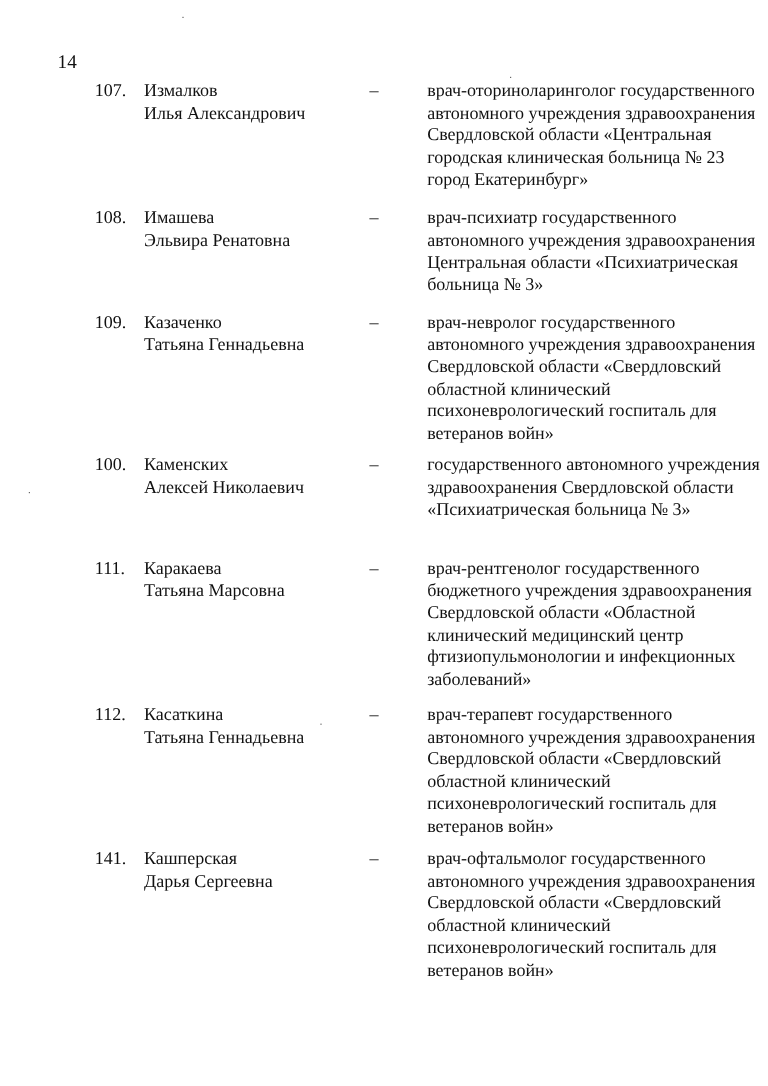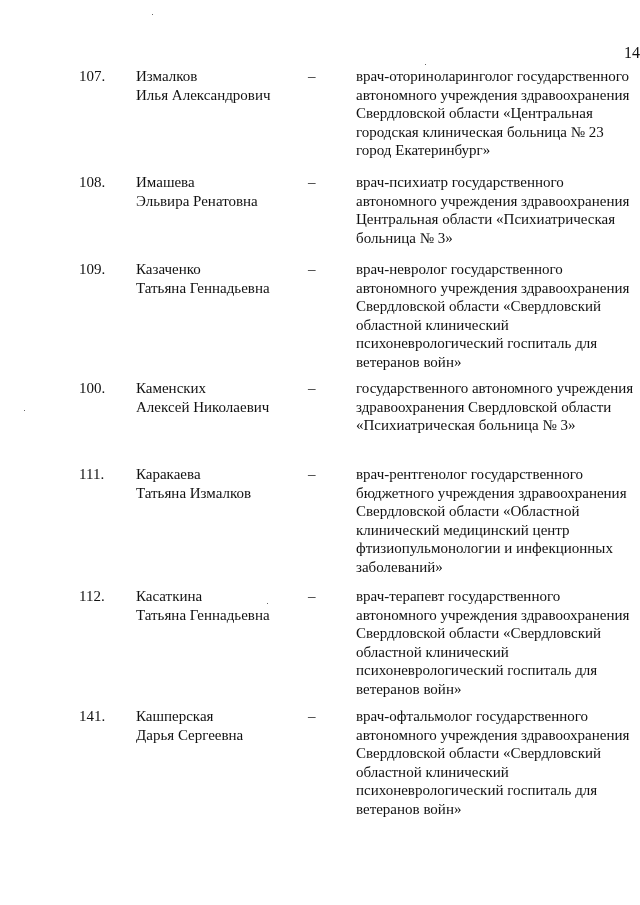--- a/index.html
+++ b/index.html
@@ -1,24 +1,24 @@
 <!DOCTYPE html>
 <html><head>
 <meta charset="utf-8">
 <style>
   html, body { margin: 0; padding: 0; background: #ffffff; }
   body { width: 640px; height: 905px; position: relative; overflow: hidden;
          font-family: "Liberation Serif", "DejaVu Serif", serif; color: #111; }
-  .page-number { position: absolute; top: 43px; left: 0; width: 640px; text-align: right;
-                 font-size: 16px; line-height: 20px; padding-left: 28px; box-sizing: border-box; }
+  .page-number { position: absolute; top: 43px; left: 0; width: 640px; text-align: left;
+                 font-size: 16px; line-height: 20px; padding-left: 48px; box-sizing: border-box; }
   .speck { position: absolute; width: 1px; height: 1px; background: #666; }
   .entries { position: absolute; top: 67px; left: 0; width: 640px; }
   .entry { position: absolute; left: 0; width: 640px; font-size: 15px; line-height: 18.5px; }
   .num { position: absolute; left: 79px; top: 0; }
-  .name { position: absolute; left: 136px; top: 0; }
+  .name { position: absolute; left: 120px; top: 0; }
   .name div { white-space: nowrap; }
   .dash { position: absolute; left: 308px; top: 0; }
   .desc { position: absolute; left: 324px; top: 0; width: 300px; margin-left: 32px; }
   .desc div { white-space: nowrap; }
 </style>
 </head>
 <body>
 
 <div class="speck" style="left:152px;top:14px;"></div>
 <div class="speck" style="left:425px;top:64px;"></div>
@@ -83,21 +83,21 @@
       <div class="desc">
         <div>государственного автономного учреждения</div>
         <div>здравоохранения Свердловской области</div>
         <div>«Психиатрическая больница № 3»</div>
       </div>
     </div>
   <div class="entry" style="top:398px;">
       <span class="num">111.</span>
       <div class="name">
         <div>Каракаева</div>
-        <div>Татьяна Измалков</div>
+        <div>Татьяна Марсовна</div>
       </div>
       <span class="dash">–</span>
       <div class="desc">
         <div>врач-рентгенолог государственного</div>
         <div>бюджетного учреждения здравоохранения</div>
         <div>Свердловской области «Областной</div>
         <div>клинический медицинский центр</div>
         <div>фтизиопульмонологии и инфекционных</div>
         <div>заболеваний»</div>
       </div>

